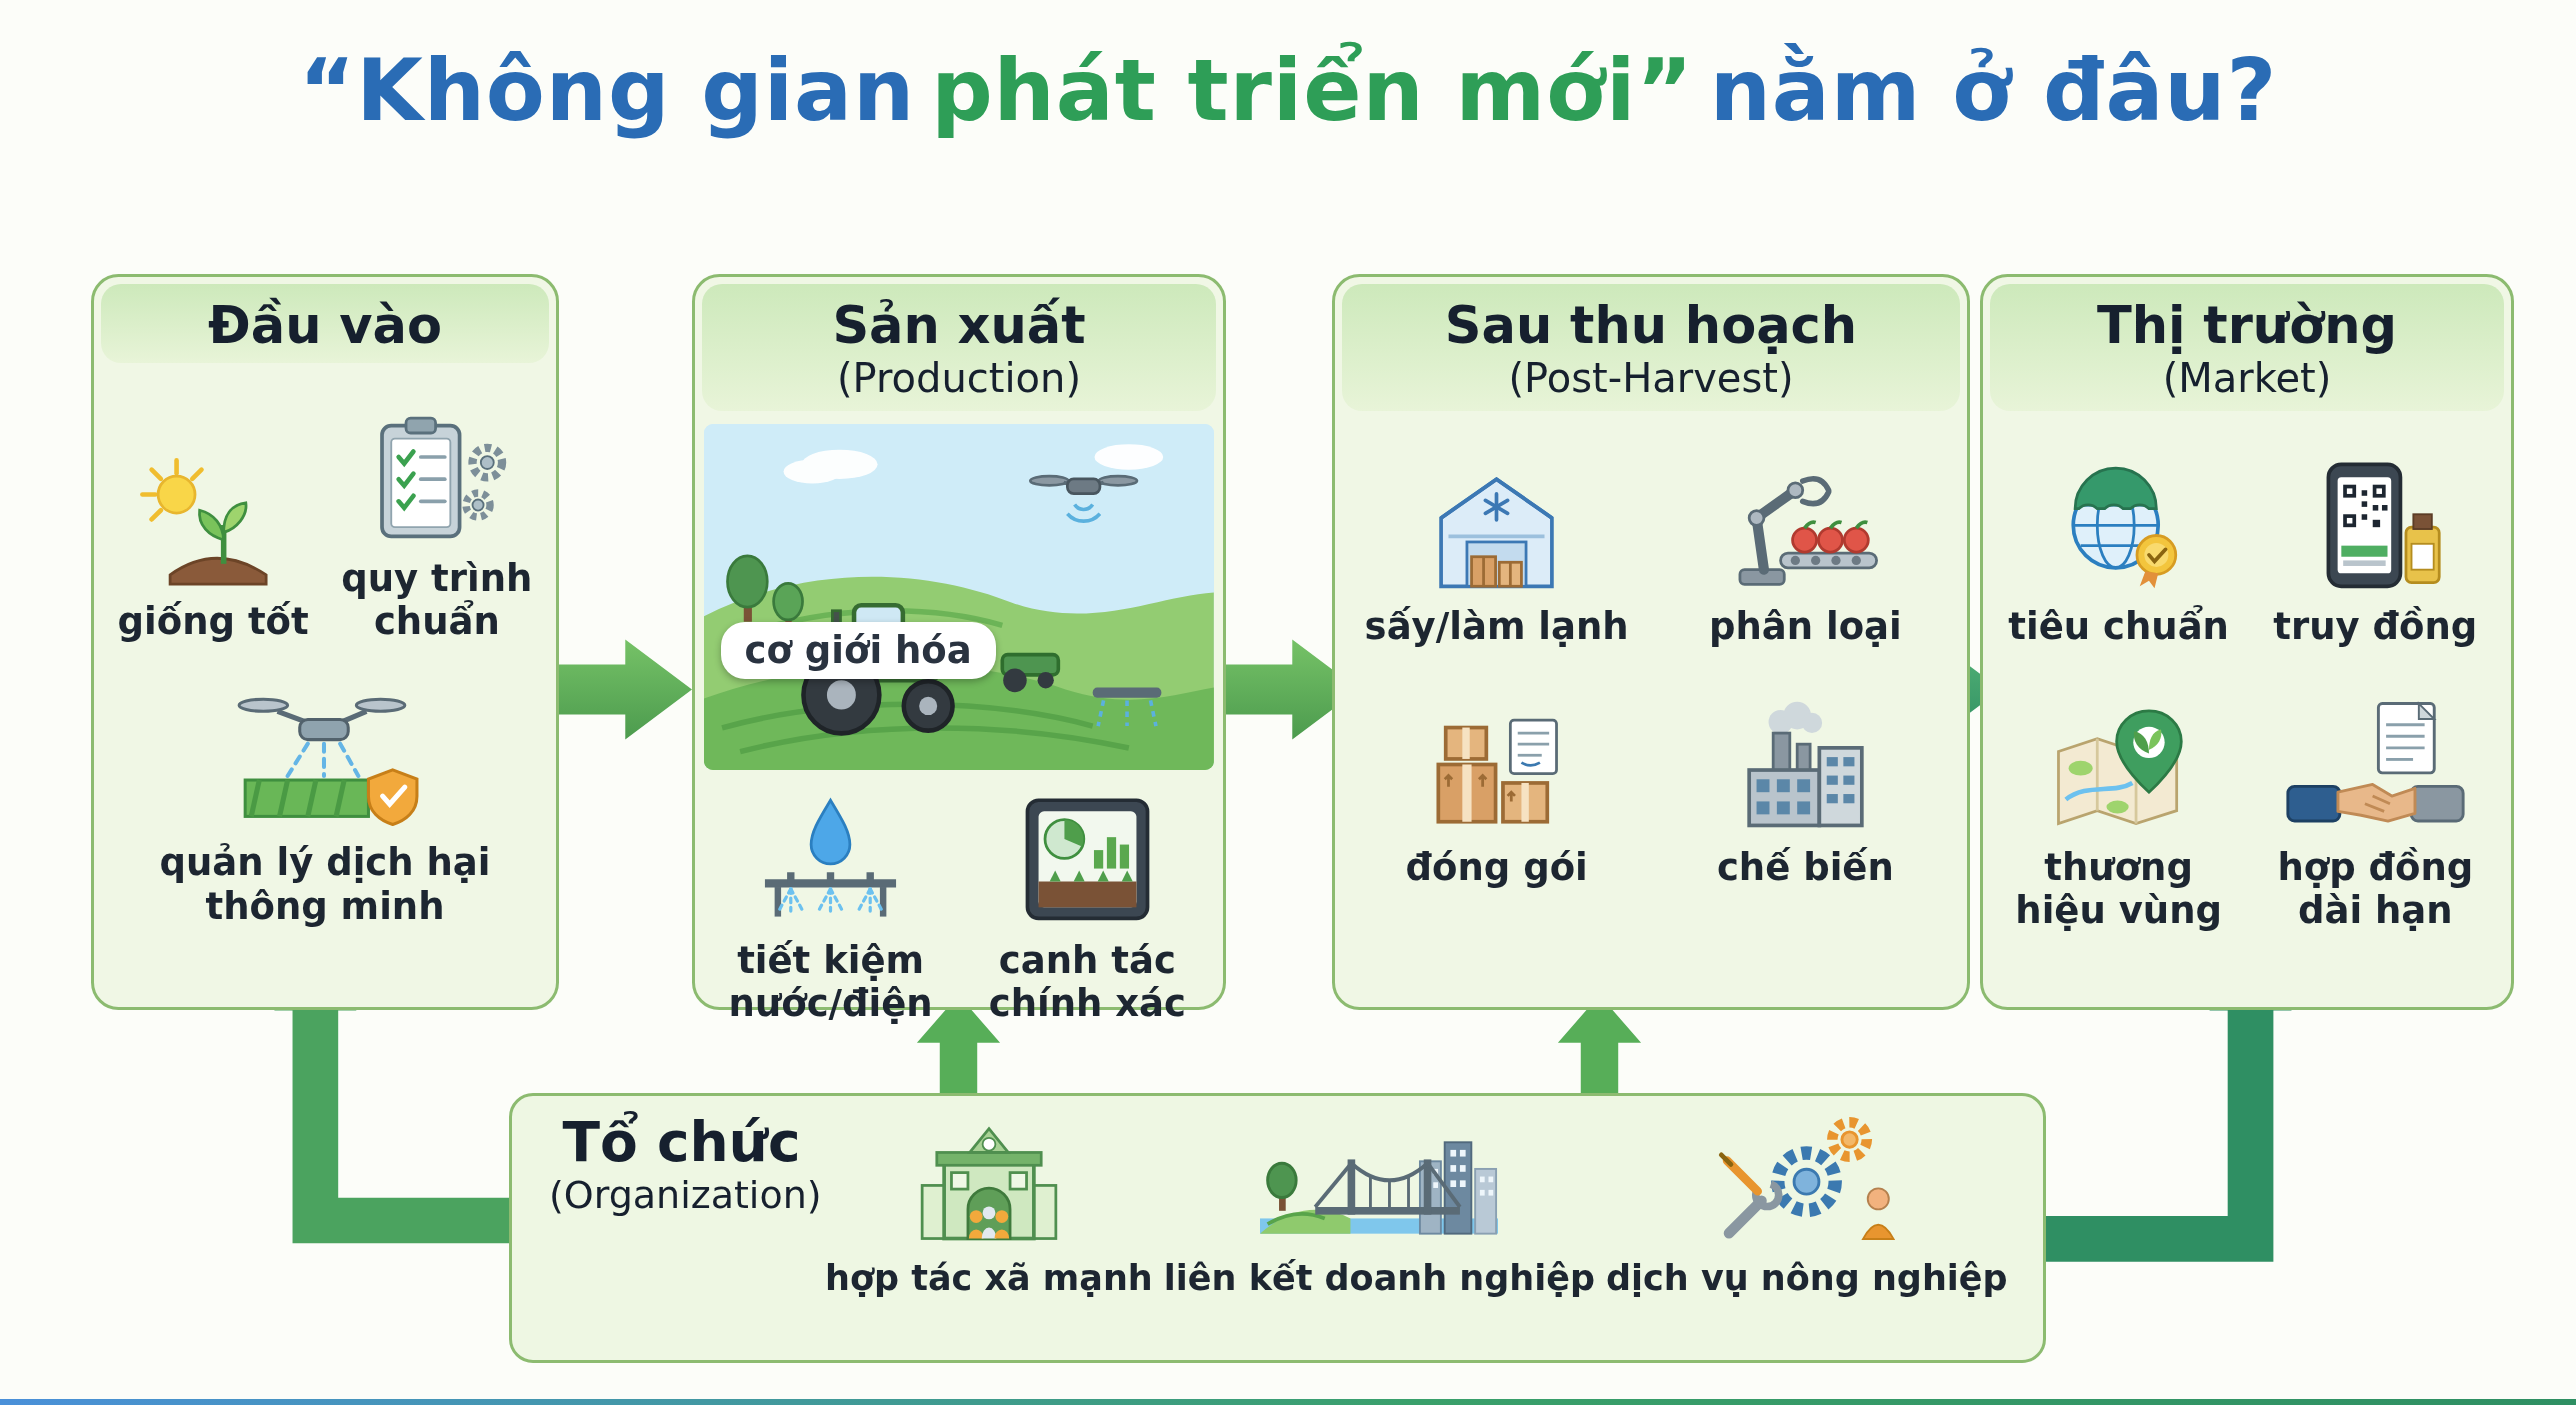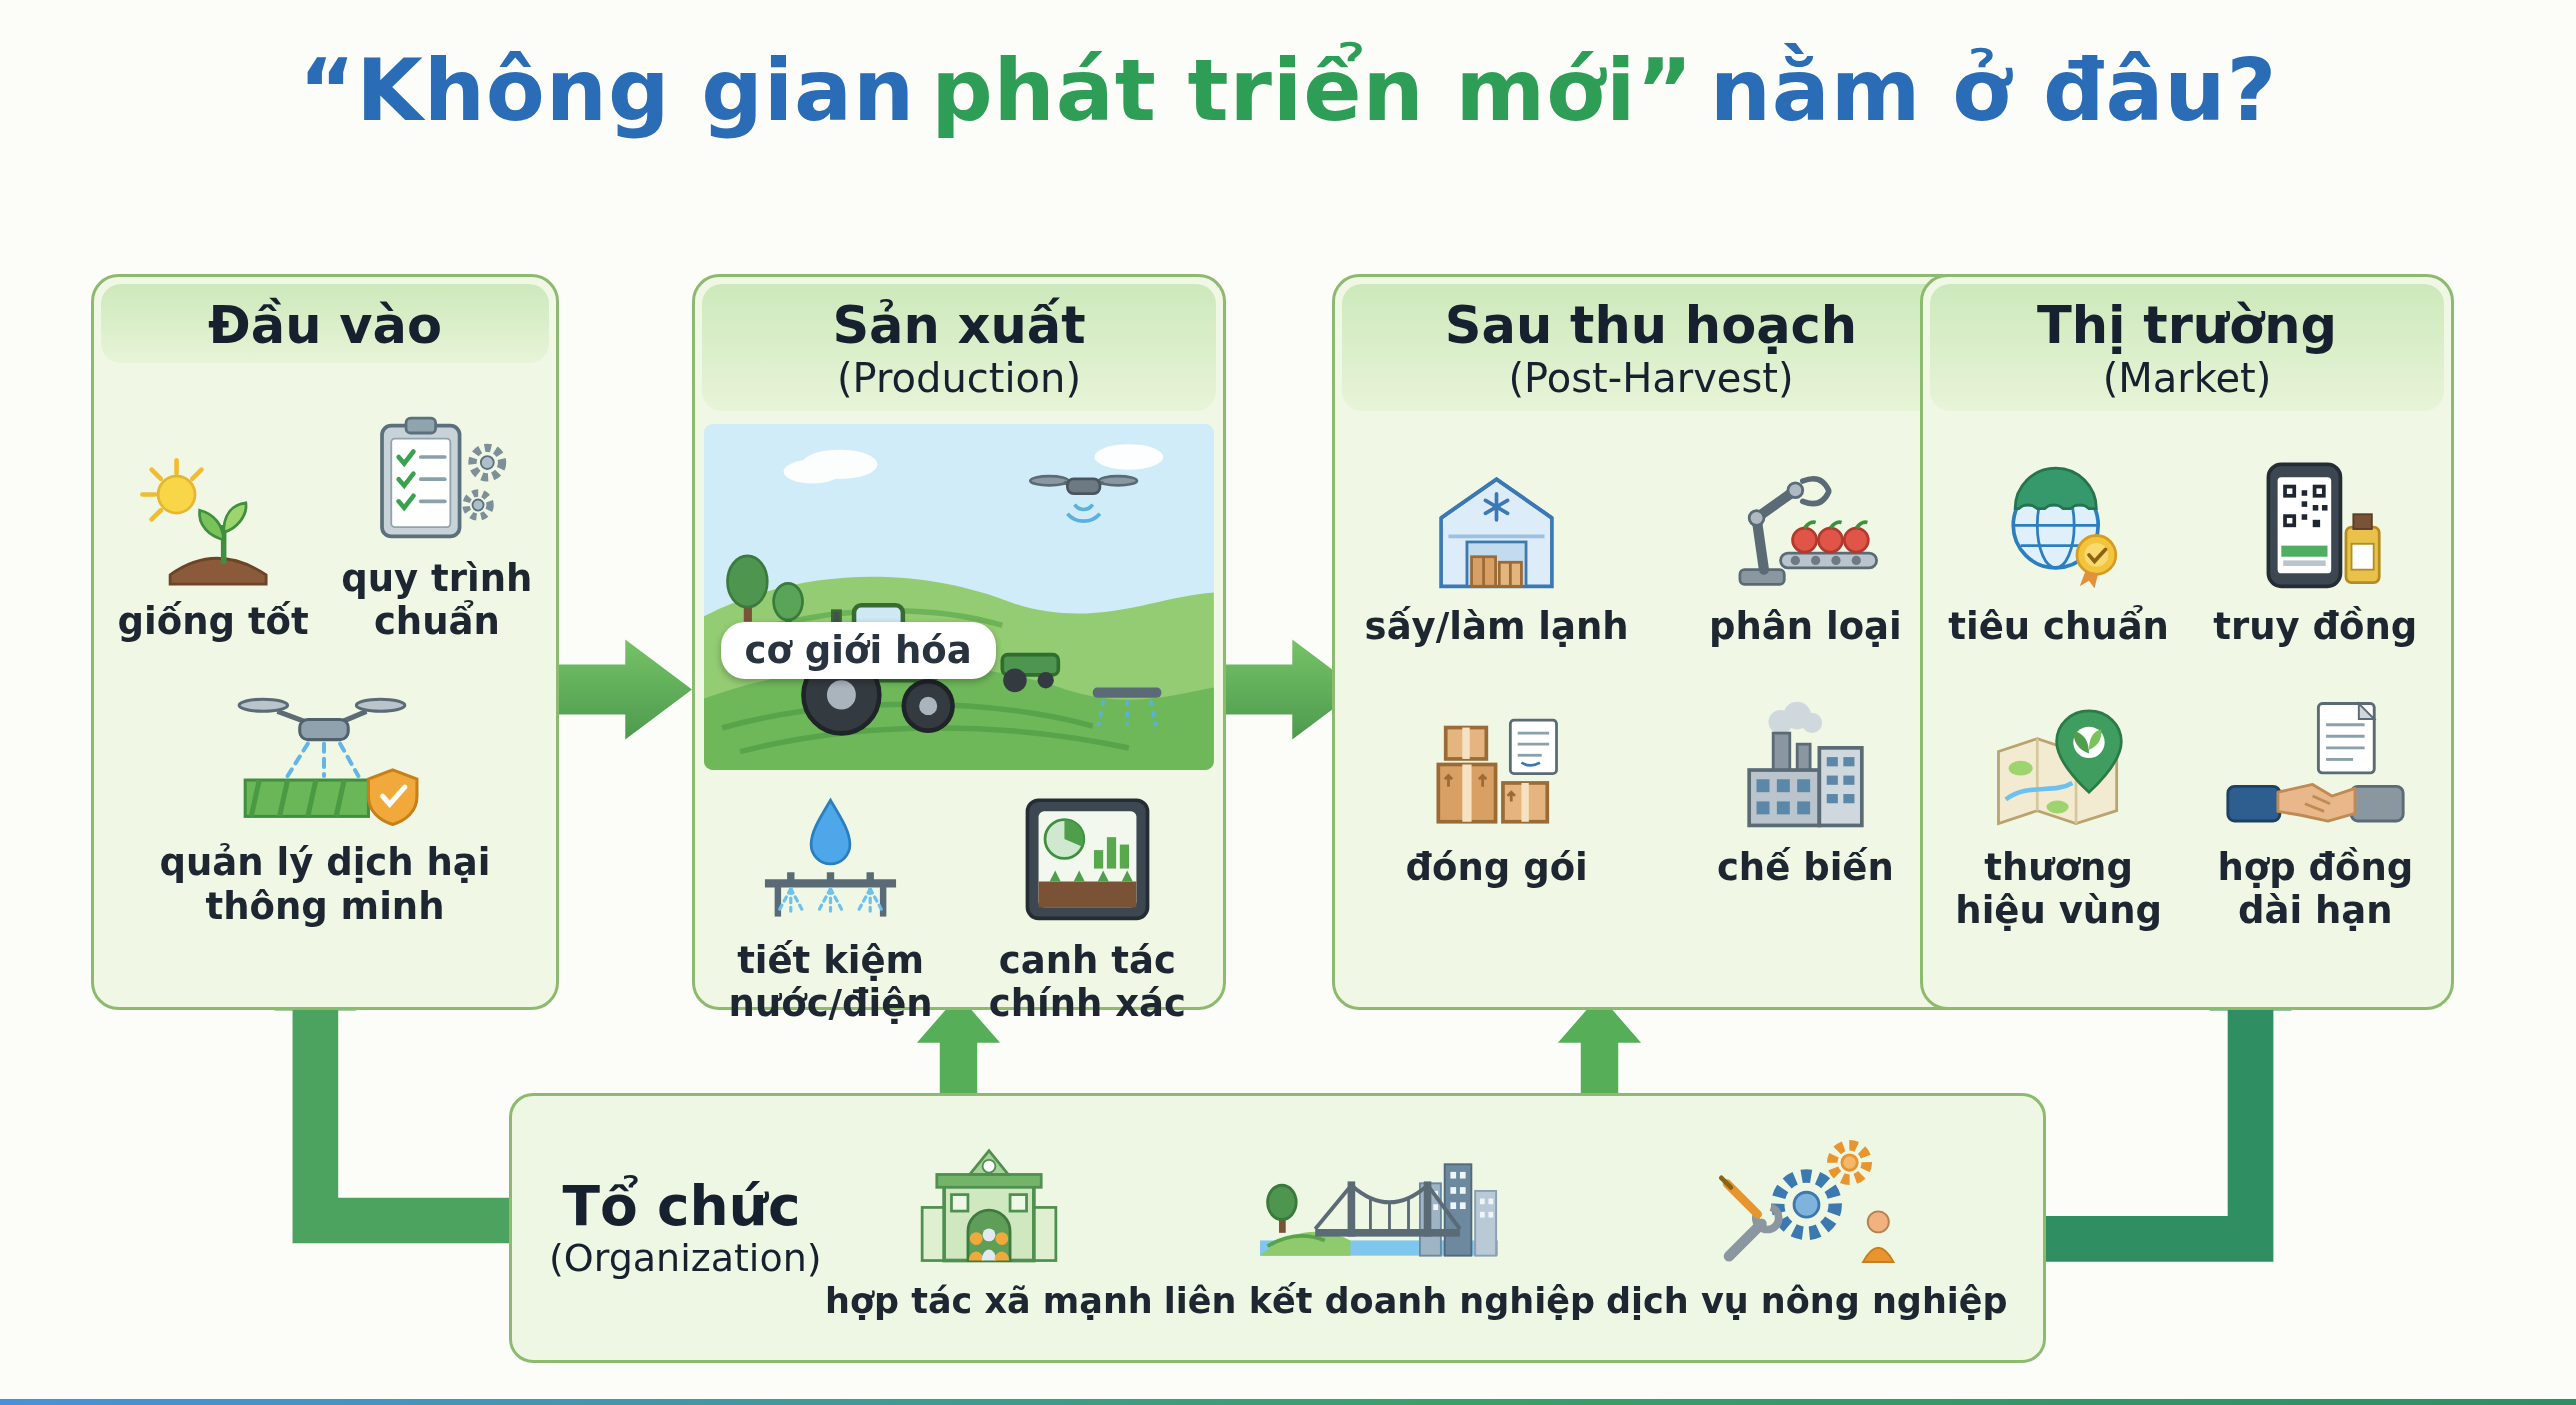--- a/index.html
+++ b/index.html
@@ -13,21 +13,21 @@
     font-size:86px;font-weight:bold;letter-spacing:0.9px}
   .t-blue{color:#2a6cb5}
   .t-green{color:#2e9e57}
 
   
   .col-box{position:absolute;top:274px;height:736px;background:#f0f7e5;border:3.7px solid #8cbb70;
     border-radius:27.4px;box-sizing:border-box;z-index:2}
   #box-input{left:91px;width:468px}
   #box-production{left:692px;width:534px}
   #box-postharvest{left:1332px;width:638px}
-  #box-market{left:1920px;width:534px}
+  #box-market{left:1980px;width:534px}
 
   .col-header{margin:7.3px 7.3px 0;background:linear-gradient(180deg,#cde9bb,#e8f4d8);
     border-radius:20px;text-align:center;padding:12.8px 0 9.1px}
   .col-title{font-size:51px;font-weight:bold;color:#16202e;line-height:1.12}
   .col-sub{font-size:40px;color:#16202e;line-height:1.2}
 
   .body-flex{display:flex;flex-wrap:wrap;justify-content:space-around;align-items:flex-end;
     padding:27.4px 7.3px 0;row-gap:31px}
   .item{display:flex;flex-direction:column;align-items:center;text-align:center}
   .w48{width:48%}
@@ -39,21 +39,21 @@
   
   .scene{position:relative;margin:12.8px 9.1px 0;height:346px;border-radius:9.1px;overflow:hidden;background:#cfecf8}
   .scene svg{display:block;width:100%;height:100%}
   .scene-pill{position:absolute;left:16.5px;bottom:91px;background:#ffffff;border-radius:24px;
     padding:7.3px 24px;font-size:37px;font-weight:bold;color:#2a3340;box-shadow:0 2.7px 7.3px rgba(0,0,0,.28)}
   .body-prod{padding-top:16.5px}
 
   
   .org-box{position:absolute;left:509px;top:1093px;width:1537px;height:270px;background:#eef7e3;
     border:3.7px solid #8cbb70;border-radius:24px;box-sizing:border-box;z-index:2;
-    display:flex;align-items:center;justify-content:space-between;padding:16px 37px;gap:11px}
+    display:flex;justify-content:space-between;padding:16px 37px;gap:11px}
   .org-title-block{text-align:center;min-width:265px}
   .org-title{font-size:55px;font-weight:bold;color:#16202e;line-height:1.1}
   .org-sub{font-size:38px;color:#16202e}
   .org-item{display:flex;flex-direction:column;align-items:center}
   .org-item .icon{height:139px}
   .org-item .label{font-size:35px;margin-top:7.3px;white-space:nowrap}
 
   
   .harrow{position:absolute;top:631px;width:139px;height:117px;z-index:1}
   #harrow-1{left:553px}

